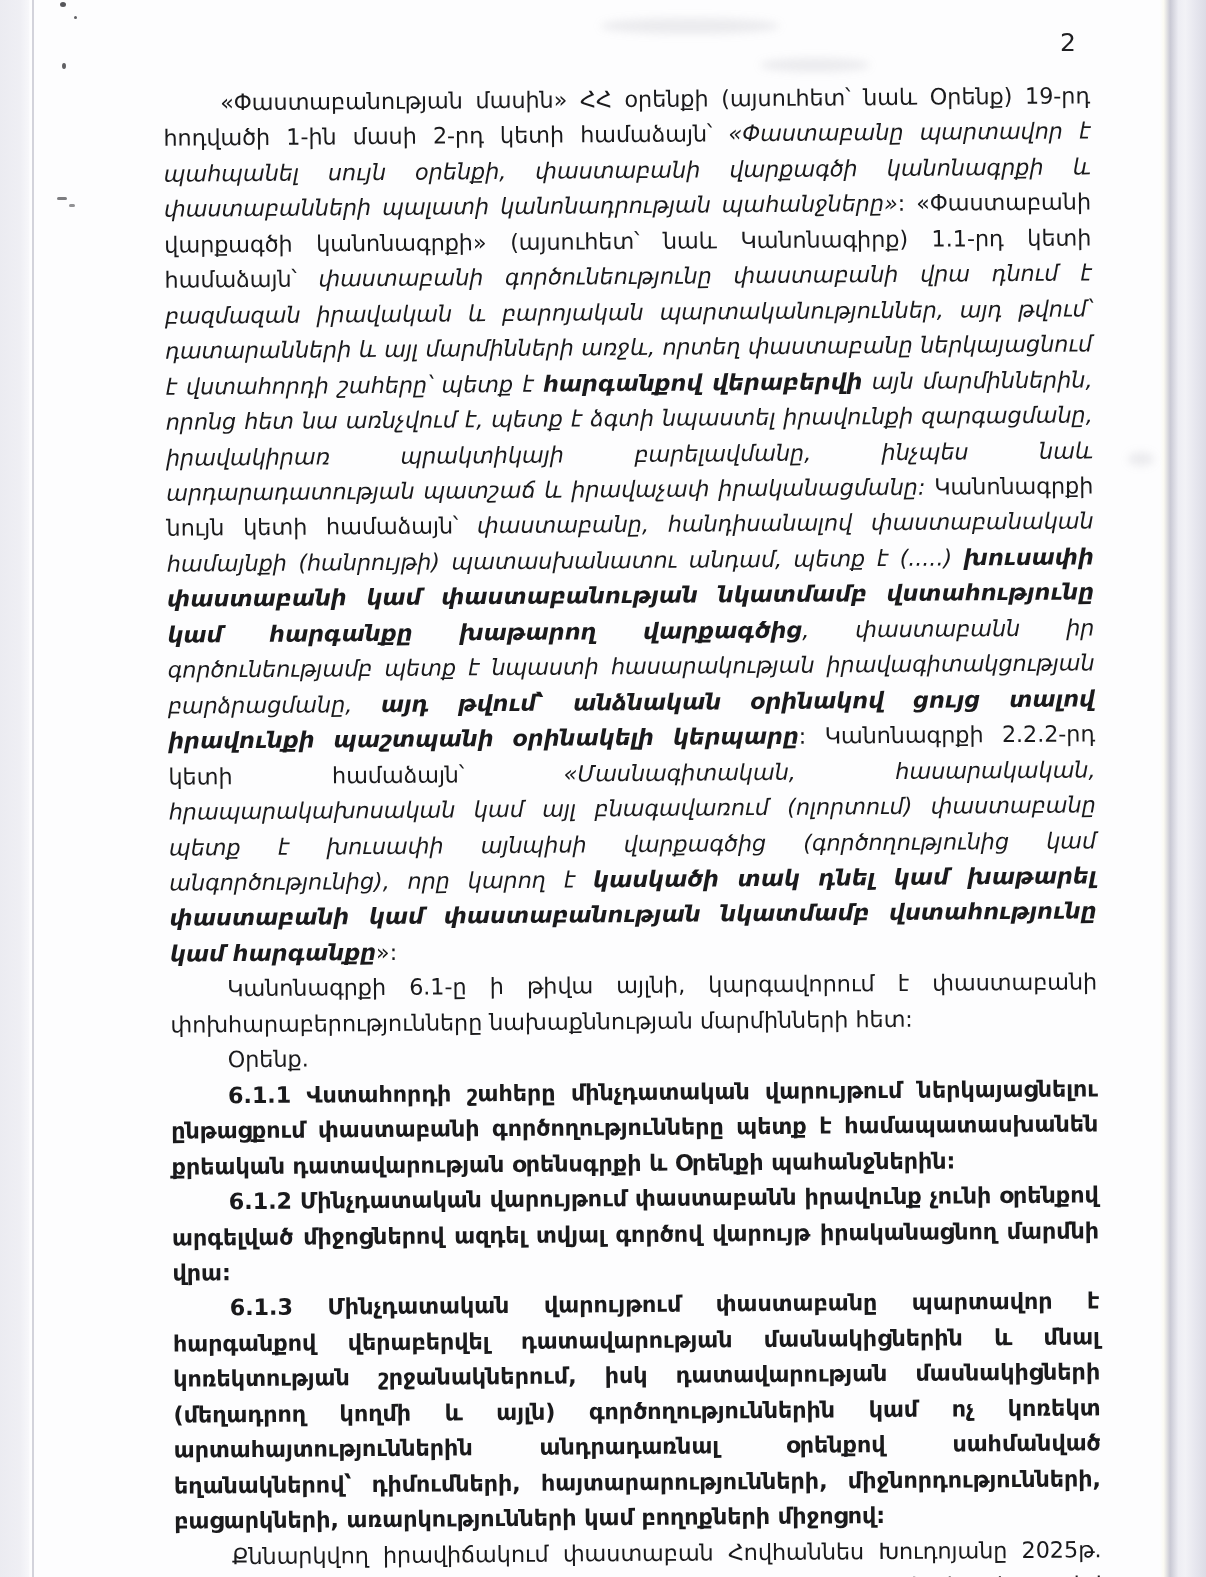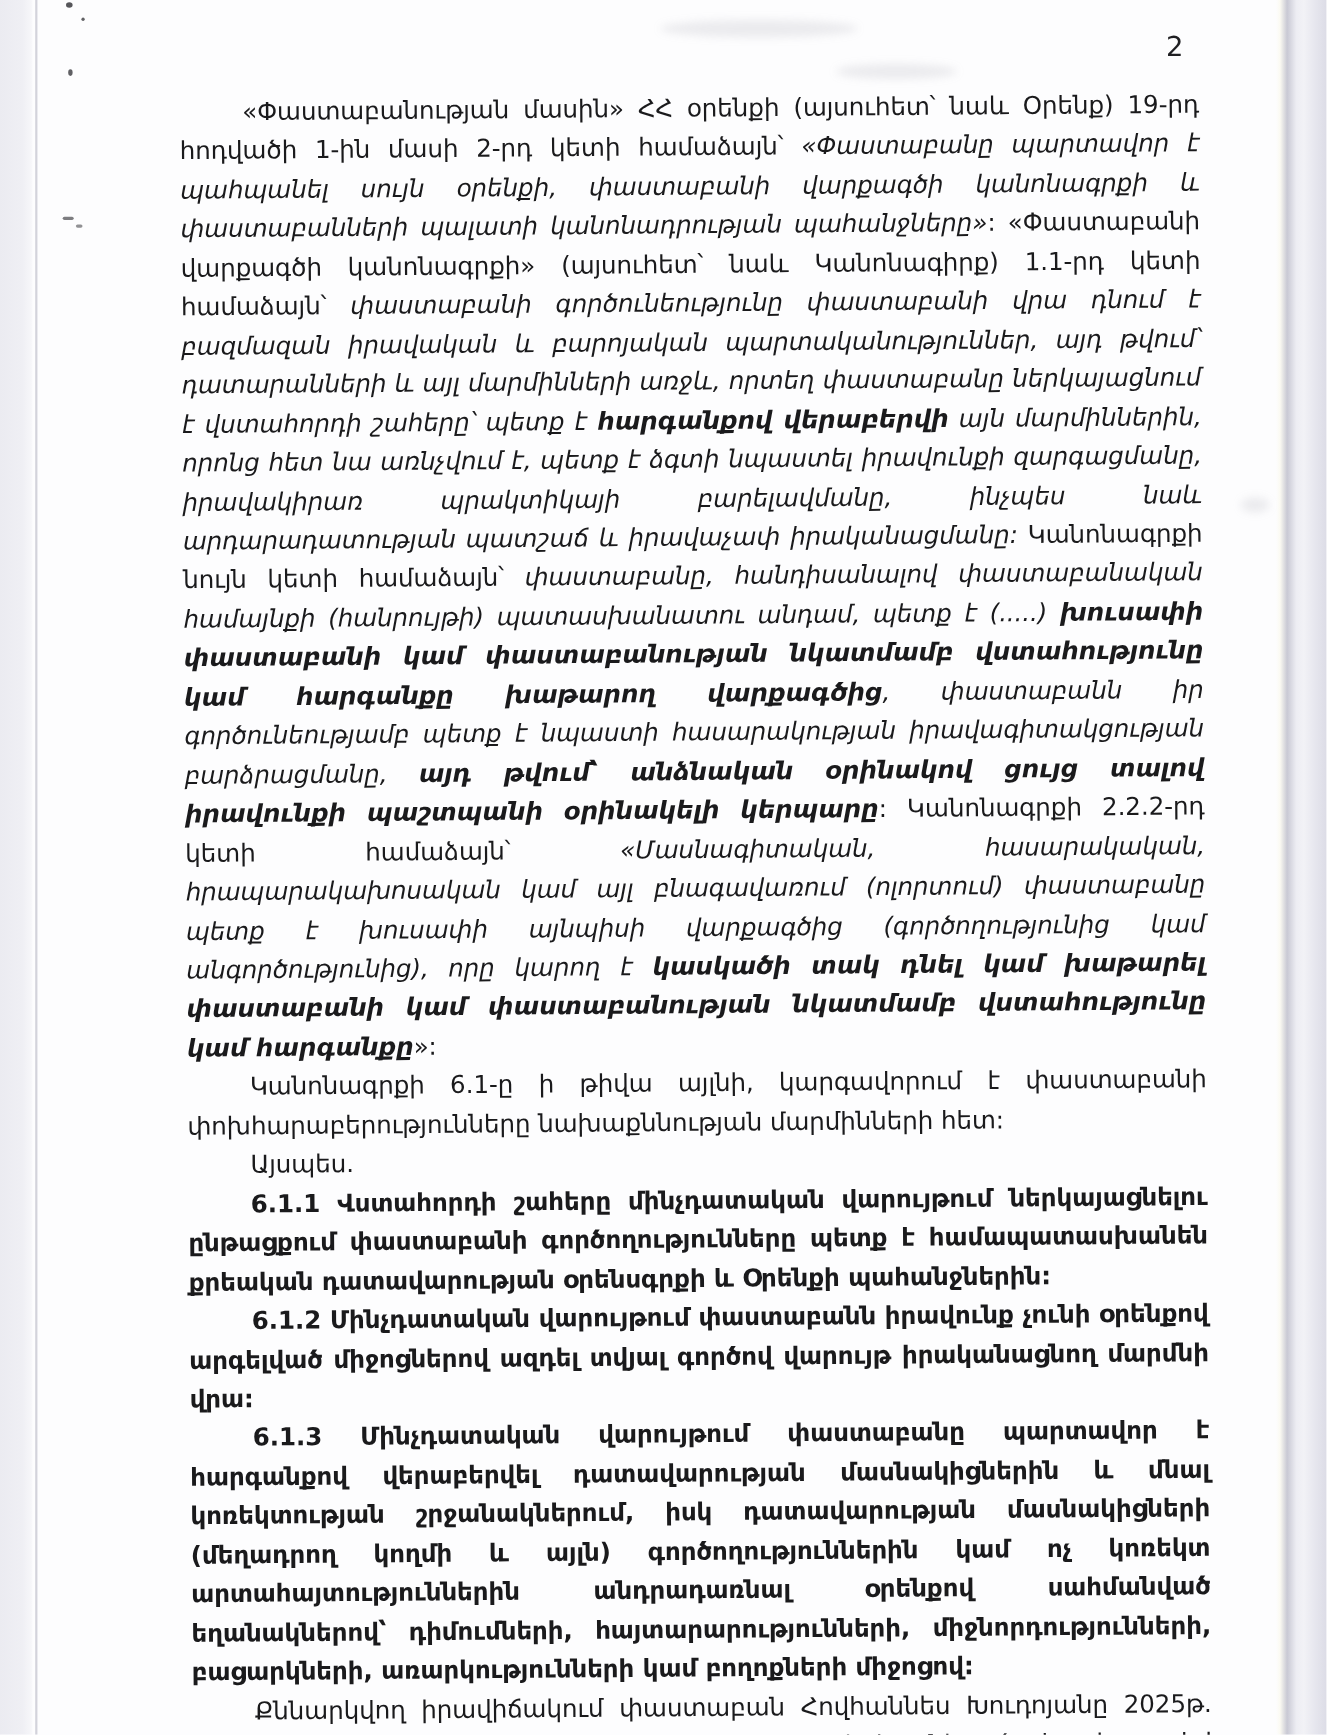--- a/index.html
+++ b/index.html
@@ -116,18 +116,18 @@
 <div class="speck s5"></div>
 <div class="smudge m1"></div>
 <div class="smudge m2"></div>
 <div class="smudge m3"></div>
 
 <div class="page-number">2</div>
 
 <div class="doc">
     <p class="para"><span class="run regular">«Փաստաբանության մասին» ՀՀ օրենքի (այսուհետ՝ նաև Օրենք) 19-րդ հոդվածի 1-ին մասի 2-րդ կետի համաձայն՝ </span><span class="run italic">«Փաստաբանը պարտավոր է պահպանել սույն օրենքի, փաստաբանի վարքագծի կանոնագրքի և փաստաբանների պալատի կանոնադրության պահանջները»</span><span class="run regular">: «Փաստաբանի վարքագծի կանոնագրքի» (այսուհետ՝ նաև Կանոնագիրք) 1.1-րդ կետի համաձայն՝ </span><span class="run italic">փաստաբանի գործունեությունը փաստաբանի վրա դնում է բազմազան իրավական և բարոյական պարտականություններ, այդ թվում՝ դատարանների և այլ մարմինների առջև, որտեղ փաստաբանը ներկայացնում է վստահորդի շահերը՝ պետք է </span><span class="run bold-italic">հարգանքով վերաբերվի</span><span class="run italic"> այն մարմիններին, որոնց հետ նա առնչվում է, պետք է ձգտի նպաստել իրավունքի զարգացմանը, իրավակիրառ պրակտիկայի բարելավմանը, ինչպես նաև արդարադատության պատշաճ և իրավաչափ իրականացմանը: </span><span class="run regular">Կանոնագրքի նույն կետի համաձայն՝ </span><span class="run italic">փաստաբանը, հանդիսանալով փաստաբանական համայնքի (հանրույթի) պատասխանատու անդամ, պետք է (.....) </span><span class="run bold-italic">խուսափի փաստաբանի կամ փաստաբանության նկատմամբ վստահությունը կամ հարգանքը խաթարող վարքագծից</span><span class="run italic">, փաստաբանն իր գործունեությամբ պետք է նպաստի հասարակության իրավագիտակցության բարձրացմանը, </span><span class="run bold-italic">այդ թվում՝ անձնական օրինակով ցույց տալով իրավունքի պաշտպանի օրինակելի կերպարը</span><span class="run regular">: Կանոնագրքի 2.2.2-րդ կետի համաձայն՝ </span><span class="run italic">«Մասնագիտական, հասարակական, հրապարակախոսական կամ այլ բնագավառում (ոլորտում) փաստաբանը պետք է խուսափի այնպիսի վարքագծից (գործողությունից կամ անգործությունից), որը կարող է </span><span class="run bold-italic">կասկածի տակ դնել կամ խաթարել փաստաբանի կամ փաստաբանության նկատմամբ վստահությունը կամ հարգանքը</span><span class="run regular">»:</span></p>
     <p class="para"><span class="run regular">Կանոնագրքի 6.1-ը ի թիվա այլնի, կարգավորում է փաստաբանի փոխհարաբերությունները նախաքննության մարմինների հետ:</span></p>
-    <p class="para"><span class="run regular">Այսպես.</span></p>
+    <p class="para"><span class="run regular">Օրենք.</span></p>
     <p class="para"><span class="run bold">6.1.1 Վստահորդի շահերը մինչդատական վարույթում ներկայացնելու ընթացքում փաստաբանի գործողությունները պետք է համապատասխանեն քրեական դատավարության օրենսգրքի և Օրենքի պահանջներին:</span></p>
     <p class="para"><span class="run bold">6.1.2 Մինչդատական վարույթում փաստաբանն իրավունք չունի օրենքով արգելված միջոցներով ազդել տվյալ գործով վարույթ իրականացնող մարմնի վրա:</span></p>
     <p class="para"><span class="run bold">6.1.3 Մինչդատական վարույթում փաստաբանը պարտավոր է հարգանքով վերաբերվել դատավարության մասնակիցներին և մնալ կոռեկտության շրջանակներում, իսկ դատավարության մասնակիցների (մեղադրող կողմի և այլն) գործողություններին կամ ոչ կոռեկտ արտահայտություններին անդրադառնալ օրենքով սահմանված եղանակներով՝ դիմումների, հայտարարությունների, միջնորդությունների, բացարկների, առարկությունների կամ բողոքների միջոցով:</span></p>
     <p class="para"><span class="run regular">Քննարկվող իրավիճակում փաստաբան Հովհաննես Խուդոյանը 2025թ. սեպտեմբերի 23-ին Մերձավան բնակավայրում տեղի ունեցած դեպքի առթիվ նախաձեռնված քրեական վարույթին ներգրավված չէ որպես կողմ, սակայն իրեն</span></p>
   </div>
 
 </body></html>

